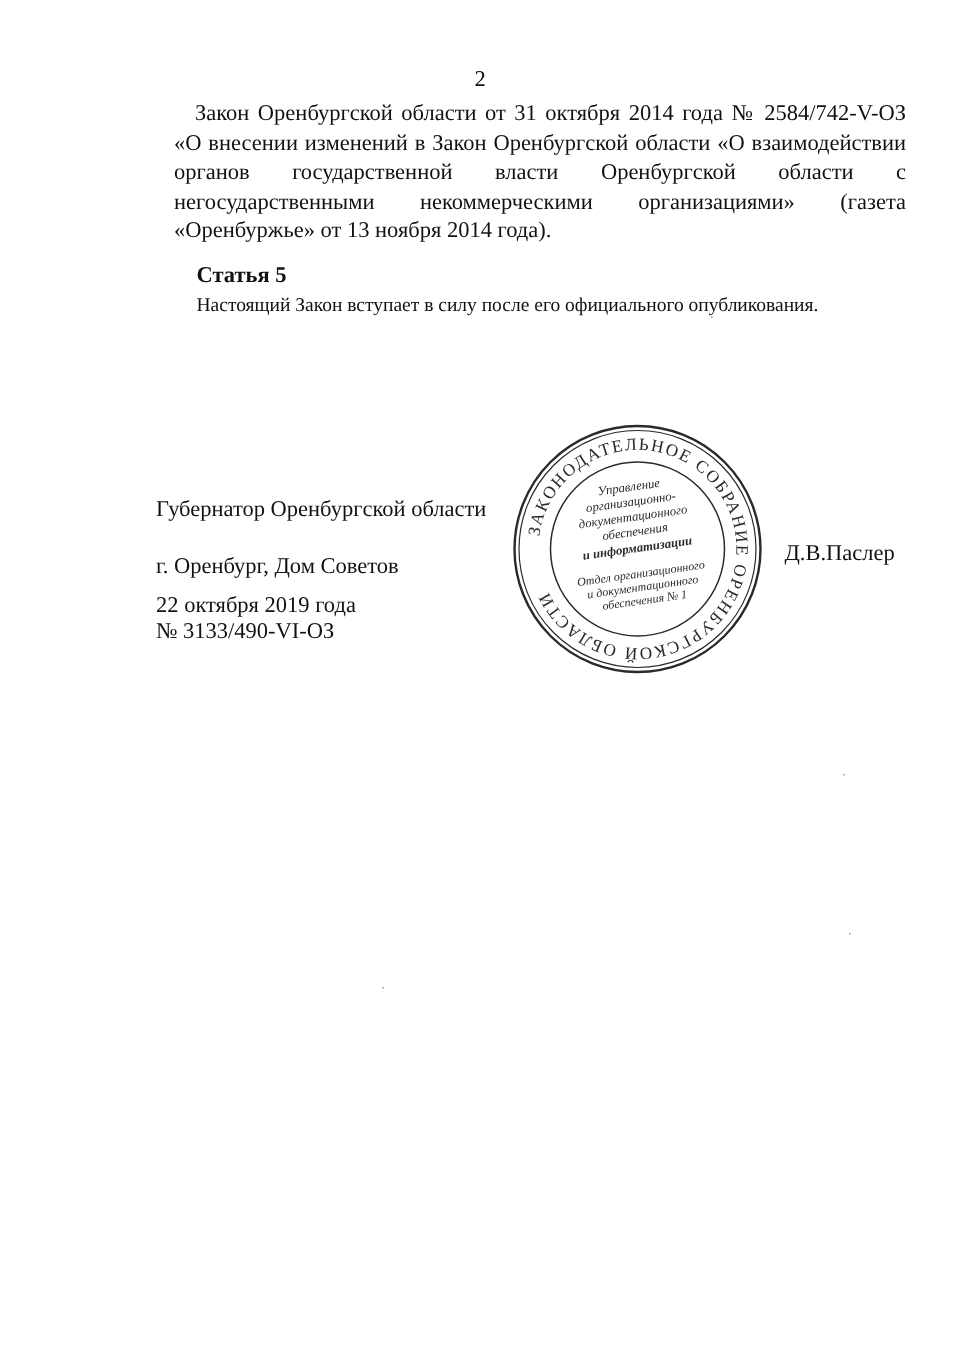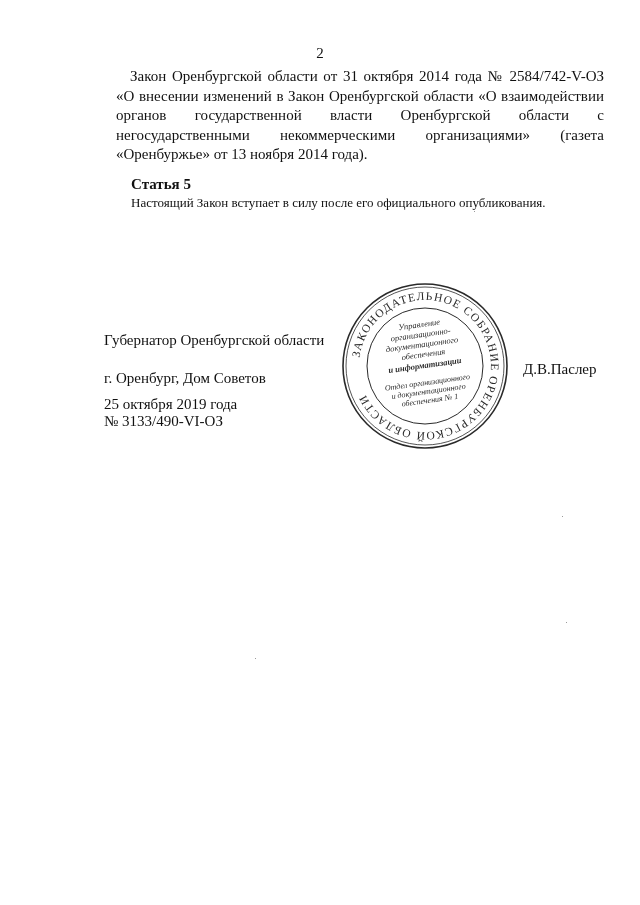--- a/index.html
+++ b/index.html
@@ -61,21 +61,21 @@
   <div class="page-number">2</div>
 
   <div class="para">Закон Оренбургской области от 31 октября 2014 года № 2584/742-V-ОЗ «О внесении изменений в Закон Оренбургской области «О взаимодействии органов государственной власти Оренбургской области с негосударственными некоммерческими организациями» (газета «Оренбуржье» от 13 ноября 2014 года).</div>
 
   <div class="article-title">Статья 5</div>
   <div class="article-text">Настоящий Закон вступает в силу после его официального опубликования.</div>
 
   <div class="sig-position">Губернатор Оренбургской области</div>
   <div class="sig-name">Д.В.Паслер</div>
   <div class="sig-place">г. Оренбург, Дом Советов</div>
-  <div class="sig-date">25 октября 2019 года</div>
+  <div class="sig-date">22 октября 2019 года</div>
   <div class="sig-number">№ 3133/490-VI-ОЗ</div>
 
   <div class="stamp">
     <svg viewBox="0 0 170 170" xmlns="http://www.w3.org/2000/svg">
       <defs>
         <path id="ringPath" d="M 85,85 m -66,0 a 66,66 0 1,1 132,0 a 66,66 0 1,1 -132,0"></path>
       </defs>
       <circle cx="85" cy="85" r="82" fill="none" stroke="#2a2a2a" stroke-width="1.6"></circle>
       <circle cx="85" cy="85" r="79" fill="none" stroke="#2a2a2a" stroke-width="0.8"></circle>
       <circle cx="85" cy="85" r="58" fill="none" stroke="#2a2a2a" stroke-width="1"></circle>

